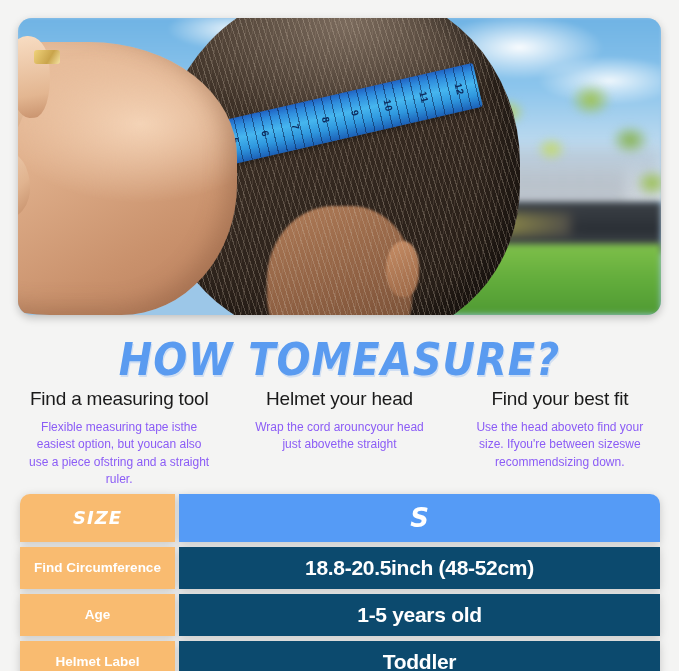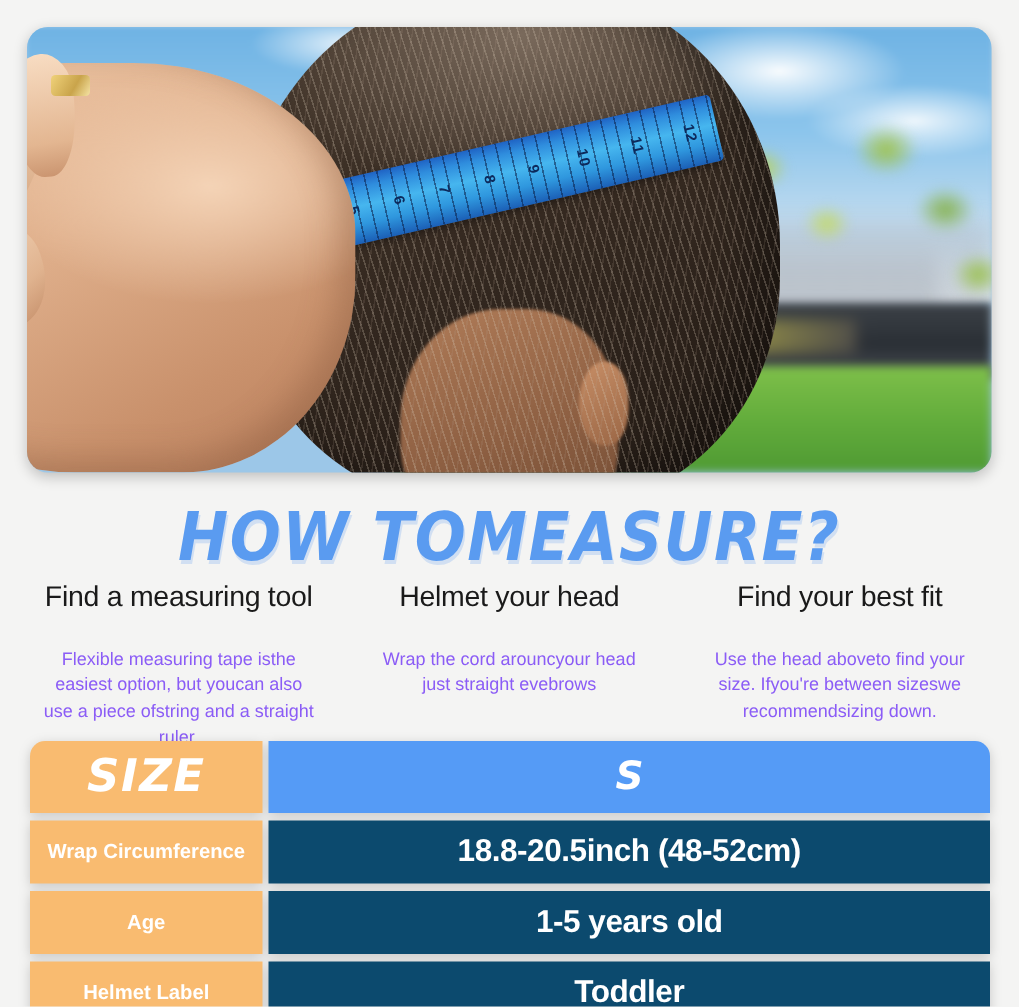--- a/index.html
+++ b/index.html
@@ -265,21 +265,21 @@
     gap: 10px;
   }
   .col { flex: 1; text-align: center; }
 
   .col-title {
     font-family: "Liberation Sans", sans-serif;
     font-size: 19px;
     font-weight: normal;
     color: #1a1a1a;
     letter-spacing: -.2px;
-    margin-bottom: 21px;
+    margin-bottom: 9px;
   }
   .col-body {
     font-family: "Liberation Sans", sans-serif;
     font-size: 12px;
     line-height: 1.45;
     color: #8b5cf6;
     padding: 0 14px;
   }
 
   
@@ -318,21 +318,21 @@
     align-items: center;
     justify-content: center;
     font-size: 21px;
     font-weight: bold;
     letter-spacing: -.3px;
   }
 
   .row-head .cell-label {
     font-family: "DejaVu Sans", sans-serif;
     font-style: italic;
-    font-size: 30px;
+    font-size: 18px;
     letter-spacing: 1px;
     border-radius: 10px 0 0 0;
   }
   .row-head .cell-value {
     background: #559bf6;
     font-family: "DejaVu Sans", sans-serif;
     font-style: italic;
     font-size: 26px;
     border-radius: 0 10px 0 0;
   }
@@ -392,35 +392,35 @@
 
 <div class="title">HOW TOMEASURE?</div>
 
 <div class="cols">
   <div class="col">
     <div class="col-title">Find a measuring tool</div>
     <div class="col-body">Flexible measuring tape isthe easiest option, but youcan also use a piece ofstring and a straight ruler.</div>
   </div>
   <div class="col">
     <div class="col-title">Helmet your head</div>
-    <div class="col-body">Wrap the cord arouncyour head just straight evebrows</div>
+    <div class="col-body">Wrap the cord arouncyour head just abovethe straight</div>
   </div>
   <div class="col">
     <div class="col-title">Find your best fit</div>
     <div class="col-body">Use the head aboveto find your size. Ifyou're between sizeswe recommendsizing down.</div>
   </div>
 </div>
 
 <div class="table">
   <div class="row row-head">
     <div class="cell-label">SIZE</div>
     <div class="cell-value">S</div>
   </div>
   <div class="row row-1">
-    <div class="cell-label">Wrap Circumference</div>
+    <div class="cell-label">Find Circumference</div>
     <div class="cell-value">18.8-20.5inch (48-52cm)</div>
   </div>
   <div class="row row-2">
     <div class="cell-label">Age</div>
     <div class="cell-value">1-5 years old</div>
   </div>
   <div class="row row-3">
     <div class="cell-label">Helmet Label</div>
     <div class="cell-value">Toddler</div>
   </div>

